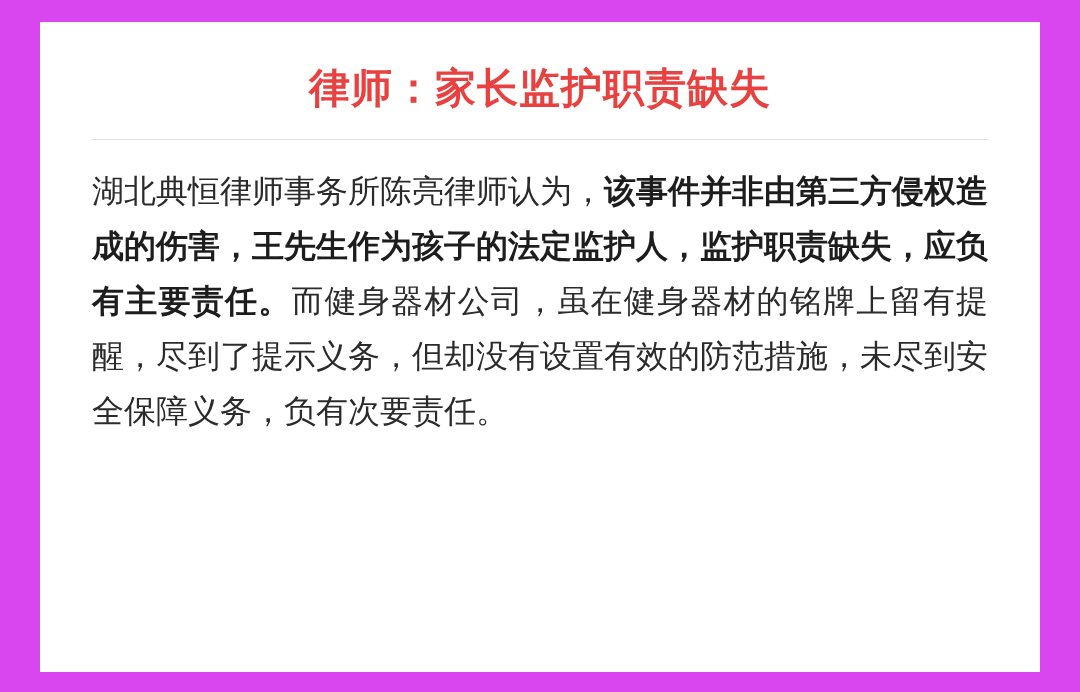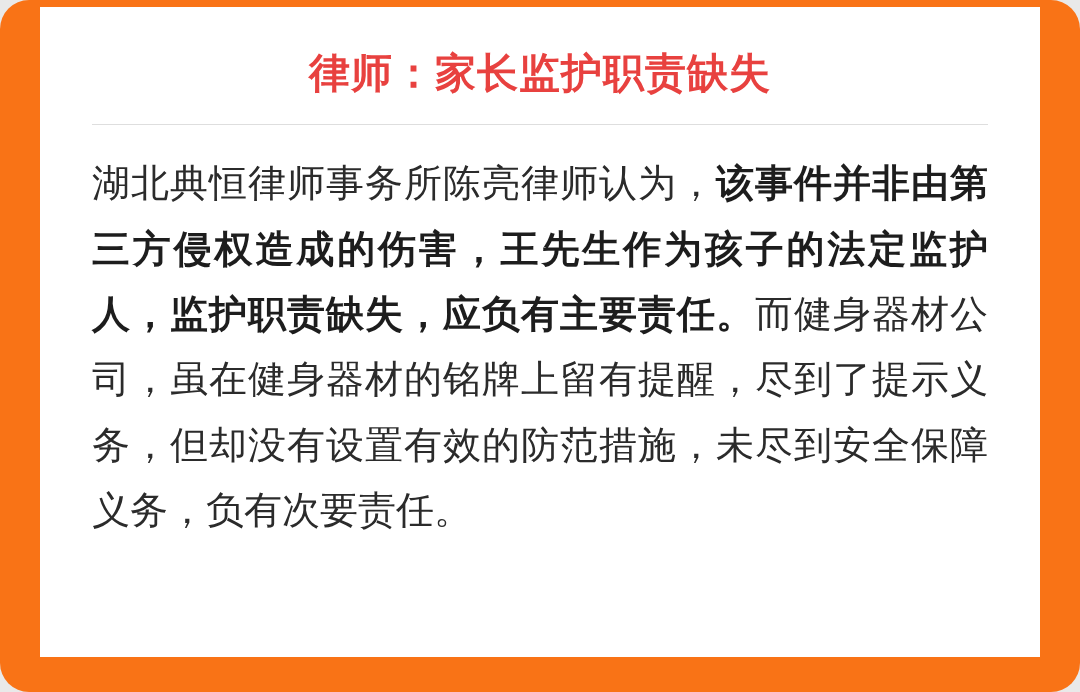--- a/index.html
+++ b/index.html
@@ -11,23 +11,22 @@
     height: 692px;
     background: #e9e9e9;
     font-family: "Liberation Sans", sans-serif;
     overflow: hidden;
   }
   .page {
     position: relative;
     width: 1080px;
     height: 692px;
     box-sizing: border-box;
-    padding: 7px 40px 0 40px;
-    background: #f97316;
-    border-radius: 29px;
+    padding: 22px 40px 0 40px;
+    background: #d946ef;
   }
   .card {
     position: relative;
     box-sizing: border-box;
     width: 1000px;
     height: 650px;
     background: #ffffff;
     padding: 42px 52px 0 52px;
     box-shadow: 0 0 0 0 rgba(0,0,0,0);
   }
@@ -42,26 +41,26 @@
     white-space: nowrap;
   }
   .divider {
     margin: 26px 0 0 0;
     height: 1px;
     width: 100%;
     background: #dedede;
   }
   .body-text {
     margin-top: 26px;
-    font-size: 38px;
+    font-size: 32px;
     line-height: 1.72;
     color: #2b2b2b;
     text-align: justify;
     text-justify: inter-ideograph;
-    font-family: Liberation Serif, serif;
+    font-family: Liberation Mono, monospace;
     letter-spacing: 0px;
   }
   .body-text .bold {
     font-weight: bold;
     color: #1d1d1d;
   }
 </style>
 </head>
 <body>
 

